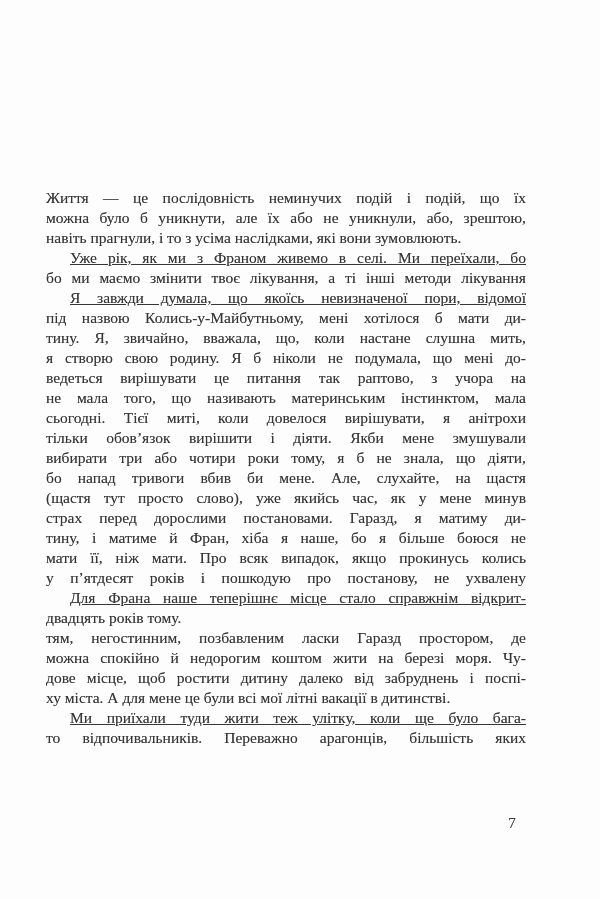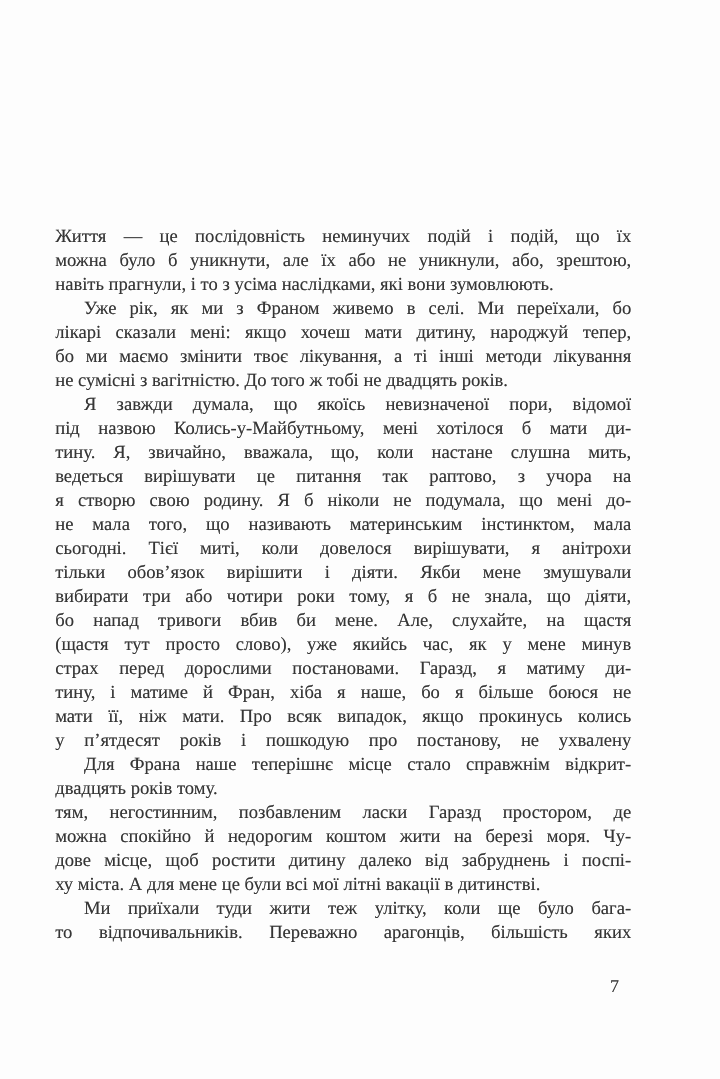--- a/index.html
+++ b/index.html
@@ -31,20 +31,21 @@
     color: #363636;
     text-align: justify;
     text-align-last: justify;
     text-shadow: 0 0 0.45px rgba(70,70,70,0.55);
   }
   .line.para-end {
     text-align-last: left;
   }
   .line.indent {
     text-indent: 24px;
+    text-decoration: underline;
   }
   .page-number {
     position: absolute;
     left: 500px;
     top: 813px;
     width: 24px;
     text-align: center;
     font-size: 15px;
     line-height: 20px;
     color: #3c3c3c;
@@ -53,28 +54,26 @@
 </style>
 </head>
 <body>
 
 <div class="page">
   <div class="text-block" id="text-block">
       <div class="line">Життя — це послідовність неминучих подій і подій, що їх</div>
       <div class="line">можна було б уникнути, але їх або не уникнули, або, зрештою,</div>
       <div class="line para-end">навіть прагнули, і то з усіма наслідками, які вони зумовлюють.</div>
       <div class="line indent">Уже рік, як ми з Франом живемо в селі. Ми переїхали, бо</div>
-      <div class="line">лікарі сказали мені: якщо хочеш мати дитину, народжуй тепер,</div>
       <div class="line">бо ми маємо змінити твоє лікування, а ті інші методи лікування</div>
-      <div class="line para-end">не сумісні з вагітністю. До того ж тобі не двадцять років.</div>
       <div class="line indent">Я завжди думала, що якоїсь невизначеної пори, відомої</div>
       <div class="line">під назвою Колись-у-Майбутньому, мені хотілося б мати ди-</div>
       <div class="line">тину. Я, звичайно, вважала, що, коли настане слушна мить,</div>
+      <div class="line">я створю свою родину. Я б ніколи не подумала, що мені до-</div>
       <div class="line">ведеться вирішувати це питання так раптово, з учора на</div>
-      <div class="line">я створю свою родину. Я б ніколи не подумала, що мені до-</div>
       <div class="line">не мала того, що називають материнським інстинктом, мала</div>
       <div class="line">сьогодні. Тієї миті, коли довелося вирішувати, я анітрохи</div>
       <div class="line">тільки обов’язок вирішити і діяти. Якби мене змушували</div>
       <div class="line">вибирати три або чотири роки тому, я б не знала, що діяти,</div>
       <div class="line">бо напад тривоги вбив би мене. Але, слухайте, на щастя</div>
       <div class="line">(щастя тут просто слово), уже якийсь час, як у мене минув</div>
       <div class="line">страх перед дорослими постановами. Гаразд, я матиму ди-</div>
       <div class="line">тину, і матиме й Фран, хіба я наше, бо я більше боюся не</div>
       <div class="line">мати її, ніж мати. Про всяк випадок, якщо прокинусь колись</div>
       <div class="line">у п’ятдесят років і пошкодую про постанову, не ухвалену</div>

